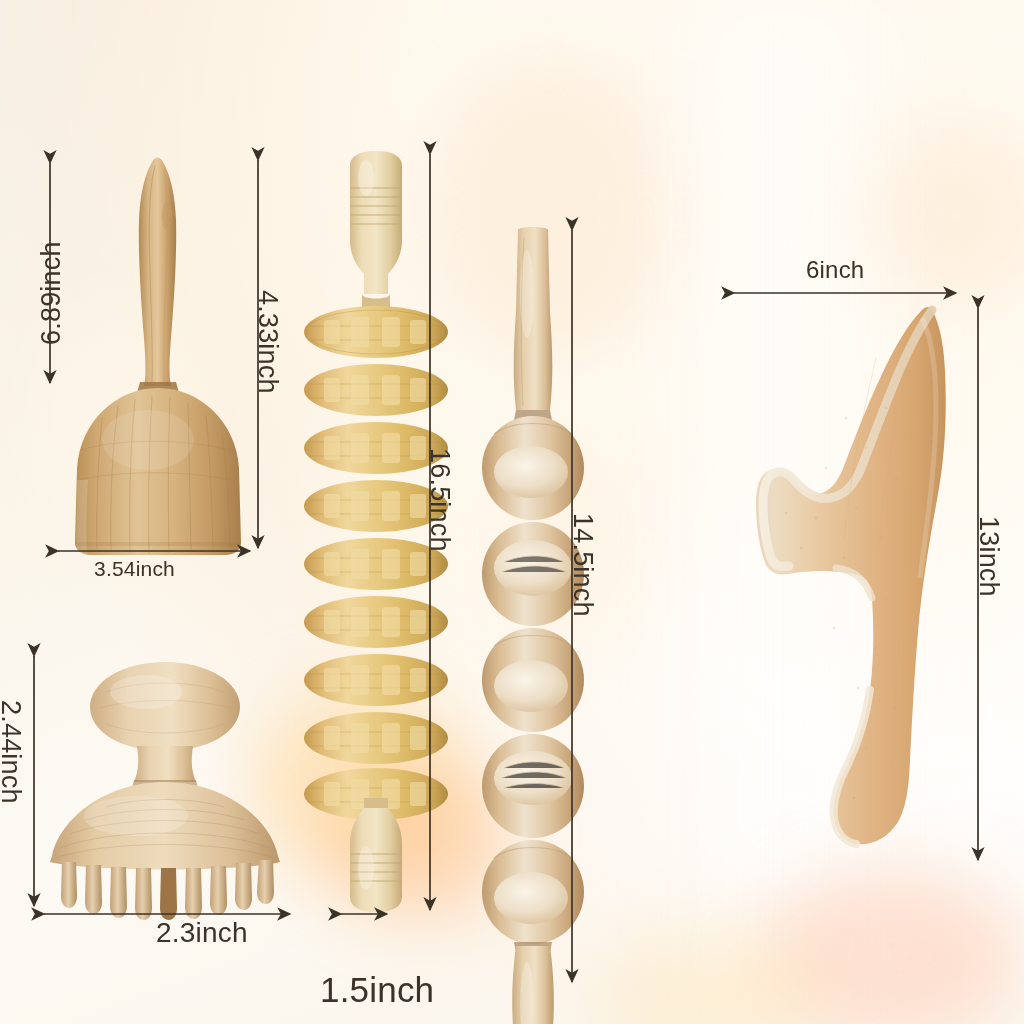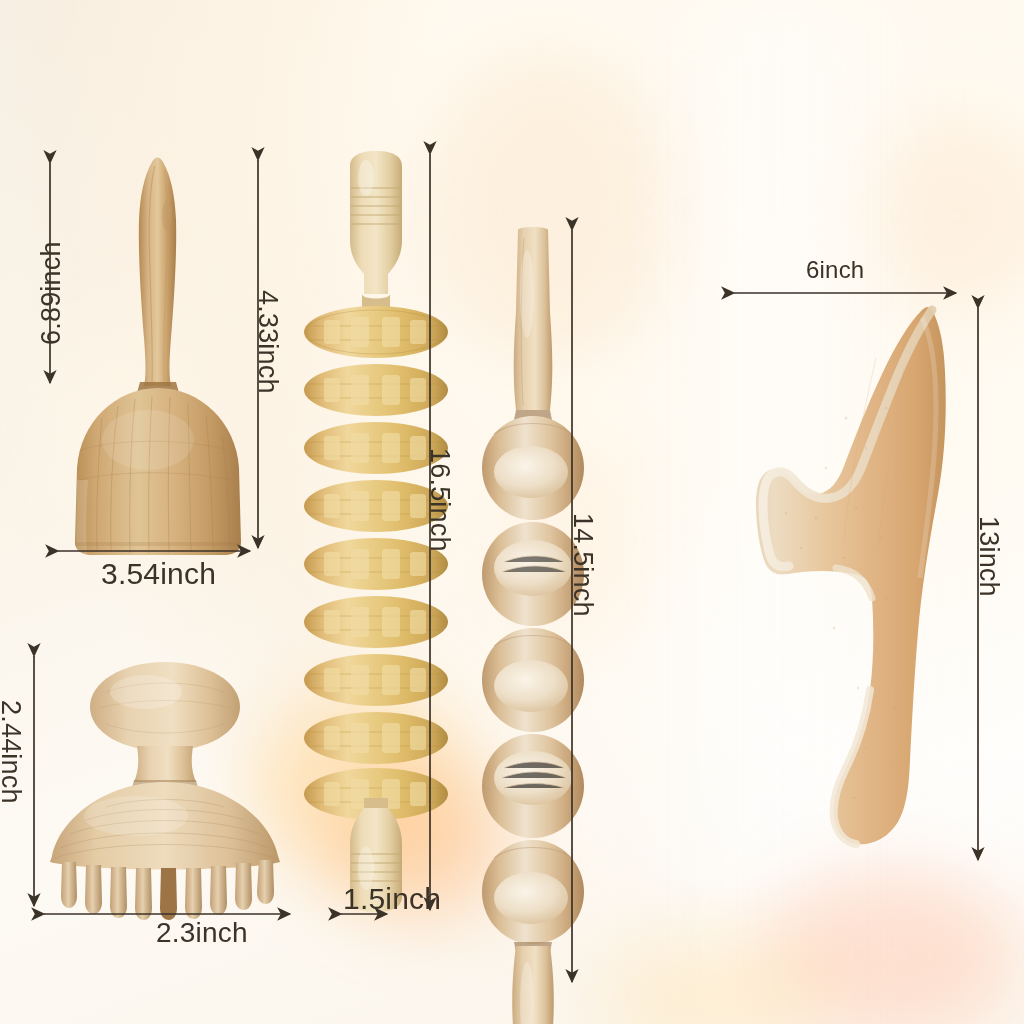--- a/index.html
+++ b/index.html
@@ -482,21 +482,21 @@
       <line x1="10" y1="8" x2="10" y2="396" stroke="#3b3228" stroke-width="1.7" marker-start="url(#arwS)" marker-end="url(#arwE)"></line>
     </svg>
   </div>
   <div class="dlabel rot-cw" style="left:283px;top:290px;font-size:27px;">4.33inch</div>
 
   <div class="dim" style="left:52px;top:542px;">
     <svg width="204" height="18">
       <line x1="6" y1="9" x2="198" y2="9" stroke="#3b3228" stroke-width="1.7" marker-start="url(#arwS)" marker-end="url(#arwE)"></line>
     </svg>
   </div>
-  <div class="dlabel" style="left:101px;top:557px;font-size:30px;">3.54inch</div>
+  <div class="dlabel" style="left:94px;top:557px;font-size:21px;">3.54inch</div>
 
   <div class="dim" style="left:24px;top:648px;">
     <svg width="20" height="266">
       <line x1="10" y1="8" x2="10" y2="258" stroke="#3b3228" stroke-width="1.7" marker-start="url(#arwS)" marker-end="url(#arwE)"></line>
     </svg>
   </div>
   <div class="dlabel rot-cw" style="left:26px;top:700px;font-size:27px;">2.44inch</div>
 
   <div class="dim" style="left:38px;top:905px;">
     <svg width="258" height="18">
@@ -510,21 +510,21 @@
       <line x1="10" y1="8" x2="10" y2="764" stroke="#3b3228" stroke-width="1.7" marker-start="url(#arwS)" marker-end="url(#arwE)"></line>
     </svg>
   </div>
   <div class="dlabel rot-cw" style="left:455px;top:448px;font-size:27px;">16.5inch</div>
 
   <div class="dim" style="left:336px;top:905px;">
     <svg width="56" height="18">
       <line x1="5" y1="9" x2="51" y2="9" stroke="#3b3228" stroke-width="1.7" marker-start="url(#arwS)" marker-end="url(#arwE)"></line>
     </svg>
   </div>
-  <div class="dlabel" style="left:320px;top:882px;font-size:30px;margin-left:23px;">1.5inch</div>
+  <div class="dlabel" style="left:320px;top:970px;font-size:35px;">1.5inch</div>
 
   <div class="dim" style="left:562px;top:222px;">
     <svg width="20" height="768">
       <line x1="10" y1="8" x2="10" y2="760" stroke="#3b3228" stroke-width="1.7" marker-start="url(#arwS)" marker-end="url(#arwE)"></line>
     </svg>
   </div>
   <div class="dlabel rot-cw" style="left:598px;top:513px;font-size:27px;">14.5inch</div>
 
   <div class="dim" style="left:728px;top:284px;">
     <svg width="234" height="18">

